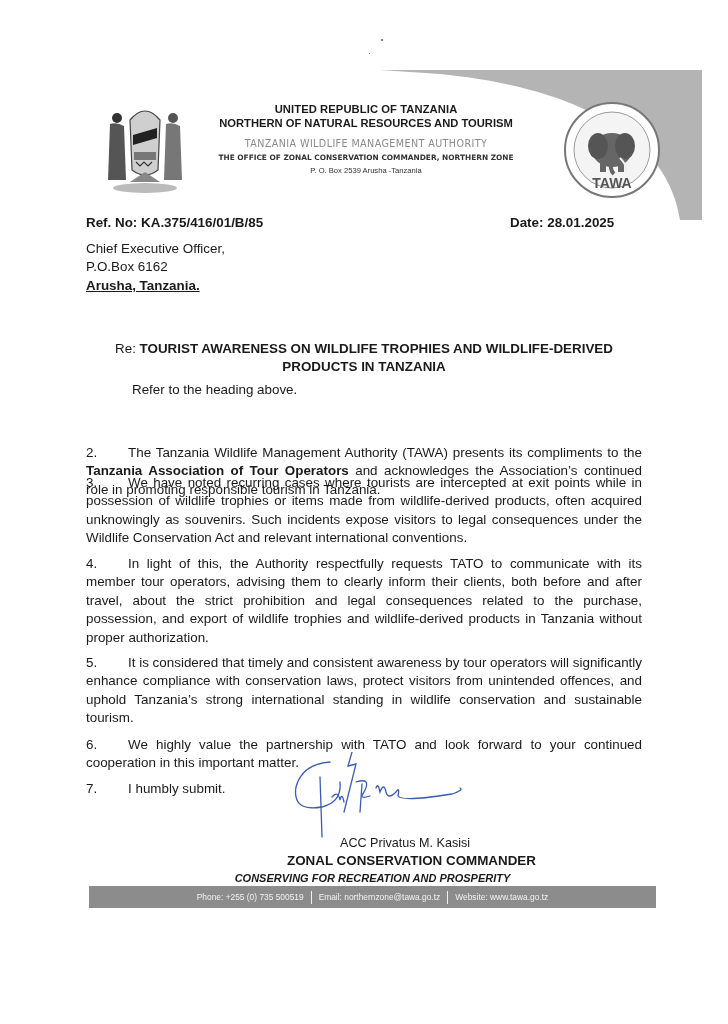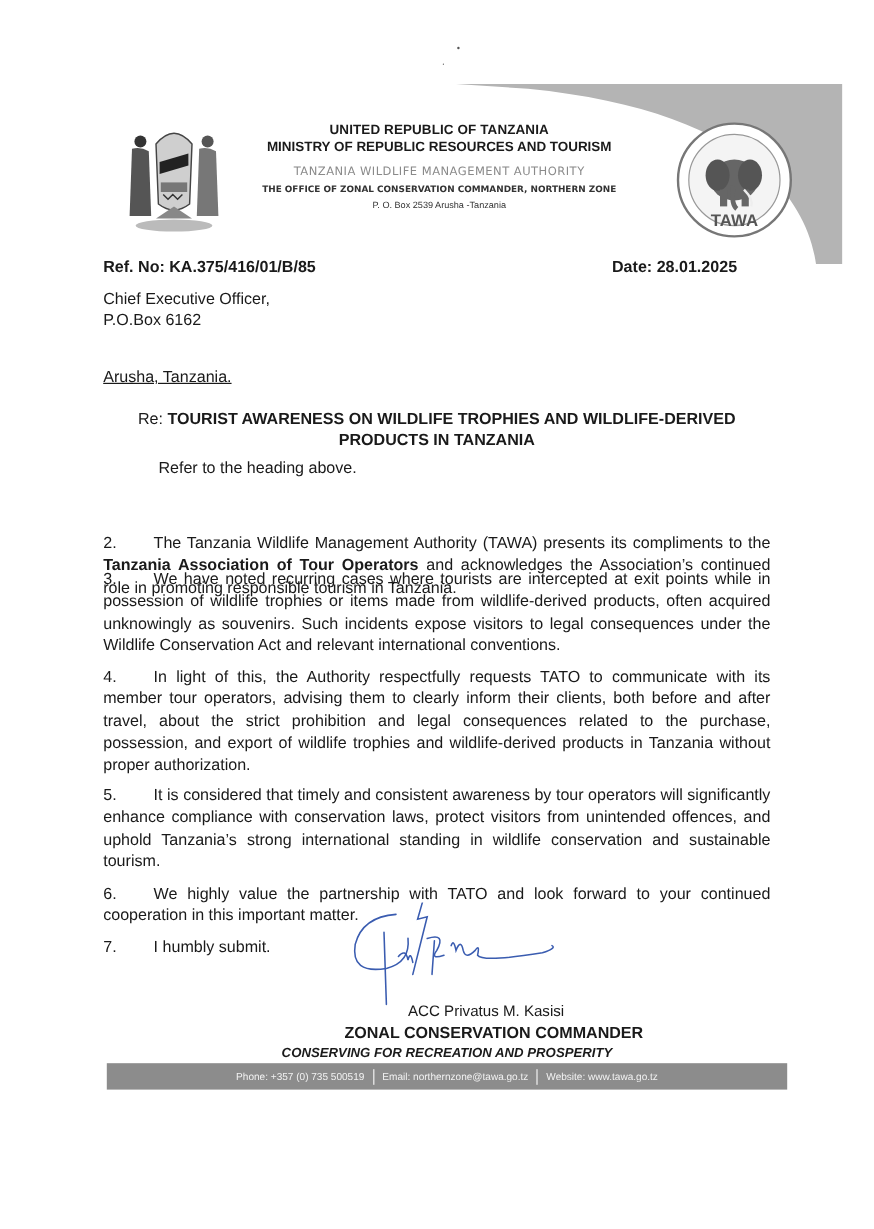--- a/index.html
+++ b/index.html
@@ -17,21 +17,21 @@
   .hdr1 { top:103px; font-weight:bold; font-size:11.2px; letter-spacing:0.1px; }
   .hdr2 { top:117px; font-weight:bold; font-size:11.2px; }
   .hdr3 { top:138px; font-size:10.6px; color:#8a8a8a; letter-spacing:0.4px; font-family:"DejaVu Sans", sans-serif; font-size:9.6px; }
   .hdr4 { top:153px; font-size:7.4px; color:#333; font-family:"DejaVu Sans", sans-serif;font-weight:bold; }
   .hdr5 { top:166px; font-size:7.6px; color:#333; }
 
   .ref { left:86px; top:215px; font-weight:bold; font-size:13.4px; }
   .date { left:510px; top:215px; font-weight:bold; font-size:13.4px; }
 
   .addr { left:86px; top:240px; font-size:13.4px; line-height:18.4px; }
-  .addr .u { font-weight:normal; text-decoration:underline;margin-top:28px; }
+  .addr .u { font-weight:bold; text-decoration:underline; }
 
   .subject { left:86px; top:340px; width:556px; text-align:center; font-size:13.4px; line-height:18.4px; }
   .subject b { font-weight:bold; }
 
   .para { position:absolute; left:86px; width:556px; font-size:13.4px; line-height:18.4px; text-align:justify; }
   .para .num { display:inline-block; width:42px; }
   .refer { left:132px; top:382px; font-size:13.4px; }
 
   .sig-name { left:340px; top:836px; font-size:12.6px; }
   .sig-title { left:287px; top:853px; font-weight:bold; font-size:13.4px; }
@@ -74,21 +74,21 @@
   <ellipse cx="36" cy="46" rx="10" ry="13" fill="#555"></ellipse>
   <ellipse cx="63" cy="46" rx="10" ry="13" fill="#555"></ellipse>
   <rect x="38" y="58" width="6" height="14" fill="#666"></rect>
   <rect x="56" y="58" width="6" height="14" fill="#666"></rect>
   <path d="M49,55 Q47,70 52,74" stroke="#666" stroke-width="4" fill="none"></path>
   <path d="M58,58 Q66,66 64,72" stroke="#eee" stroke-width="2" fill="none"></path>
   <text x="50" y="88" text-anchor="middle" font-family="Liberation Sans, sans-serif" font-weight="bold" font-size="14" fill="#555">TAWA</text>
 </svg>
 
 <div class="hdr hdr1">UNITED REPUBLIC OF TANZANIA</div>
-<div class="hdr hdr2">MINISTRY OF REPUBLIC RESOURCES AND TOURISM</div>
+<div class="hdr hdr2">NORTHERN OF NATURAL RESOURCES AND TOURISM</div>
 <div class="hdr hdr3">TANZANIA WILDLIFE MANAGEMENT AUTHORITY</div>
 <div class="hdr hdr4">THE OFFICE OF ZONAL CONSERVATION COMMANDER, NORTHERN ZONE</div>
 <div class="hdr hdr5">P. O. Box 2539 Arusha -Tanzania</div>
 
 <div class="abs ref">Ref. No: KA.375/416/01/B/85</div>
 <div class="abs date">Date: 28.01.2025</div>
 
 <div class="abs addr">
   <div>Chief Executive Officer,</div>
   <div>P.O.Box 6162</div>
@@ -135,19 +135,19 @@
     <path d="M64,30 Q80,25 72,40 Q66,48 78,44"></path>
     <path d="M70,32 L68,60"></path>
     <path d="M84,36 Q86,30 88,40 Q92,30 94,40 Q96,48 104,40 Q108,34 106,44 Q110,50 160,42 Q172,38 168,36"></path>
   </g>
 </svg>
 
 <div class="abs sig-name">ACC Privatus M. Kasisi</div>
 <div class="abs sig-title">ZONAL CONSERVATION COMMANDER</div>
 
 <div class="footer-bar">
-  <span>Phone: +357 (0) 735 500519</span>
+  <span>Phone: +255 (0) 735 500519</span>
   <span class="sep"></span>
   <span>Email: northernzone@tawa.go.tz</span>
   <span class="sep"></span>
   <span>Website: www.tawa.go.tz</span>
 </div>
 <div class="abs motto">CONSERVING FOR RECREATION AND PROSPERITY</div>
 
 </body></html>

